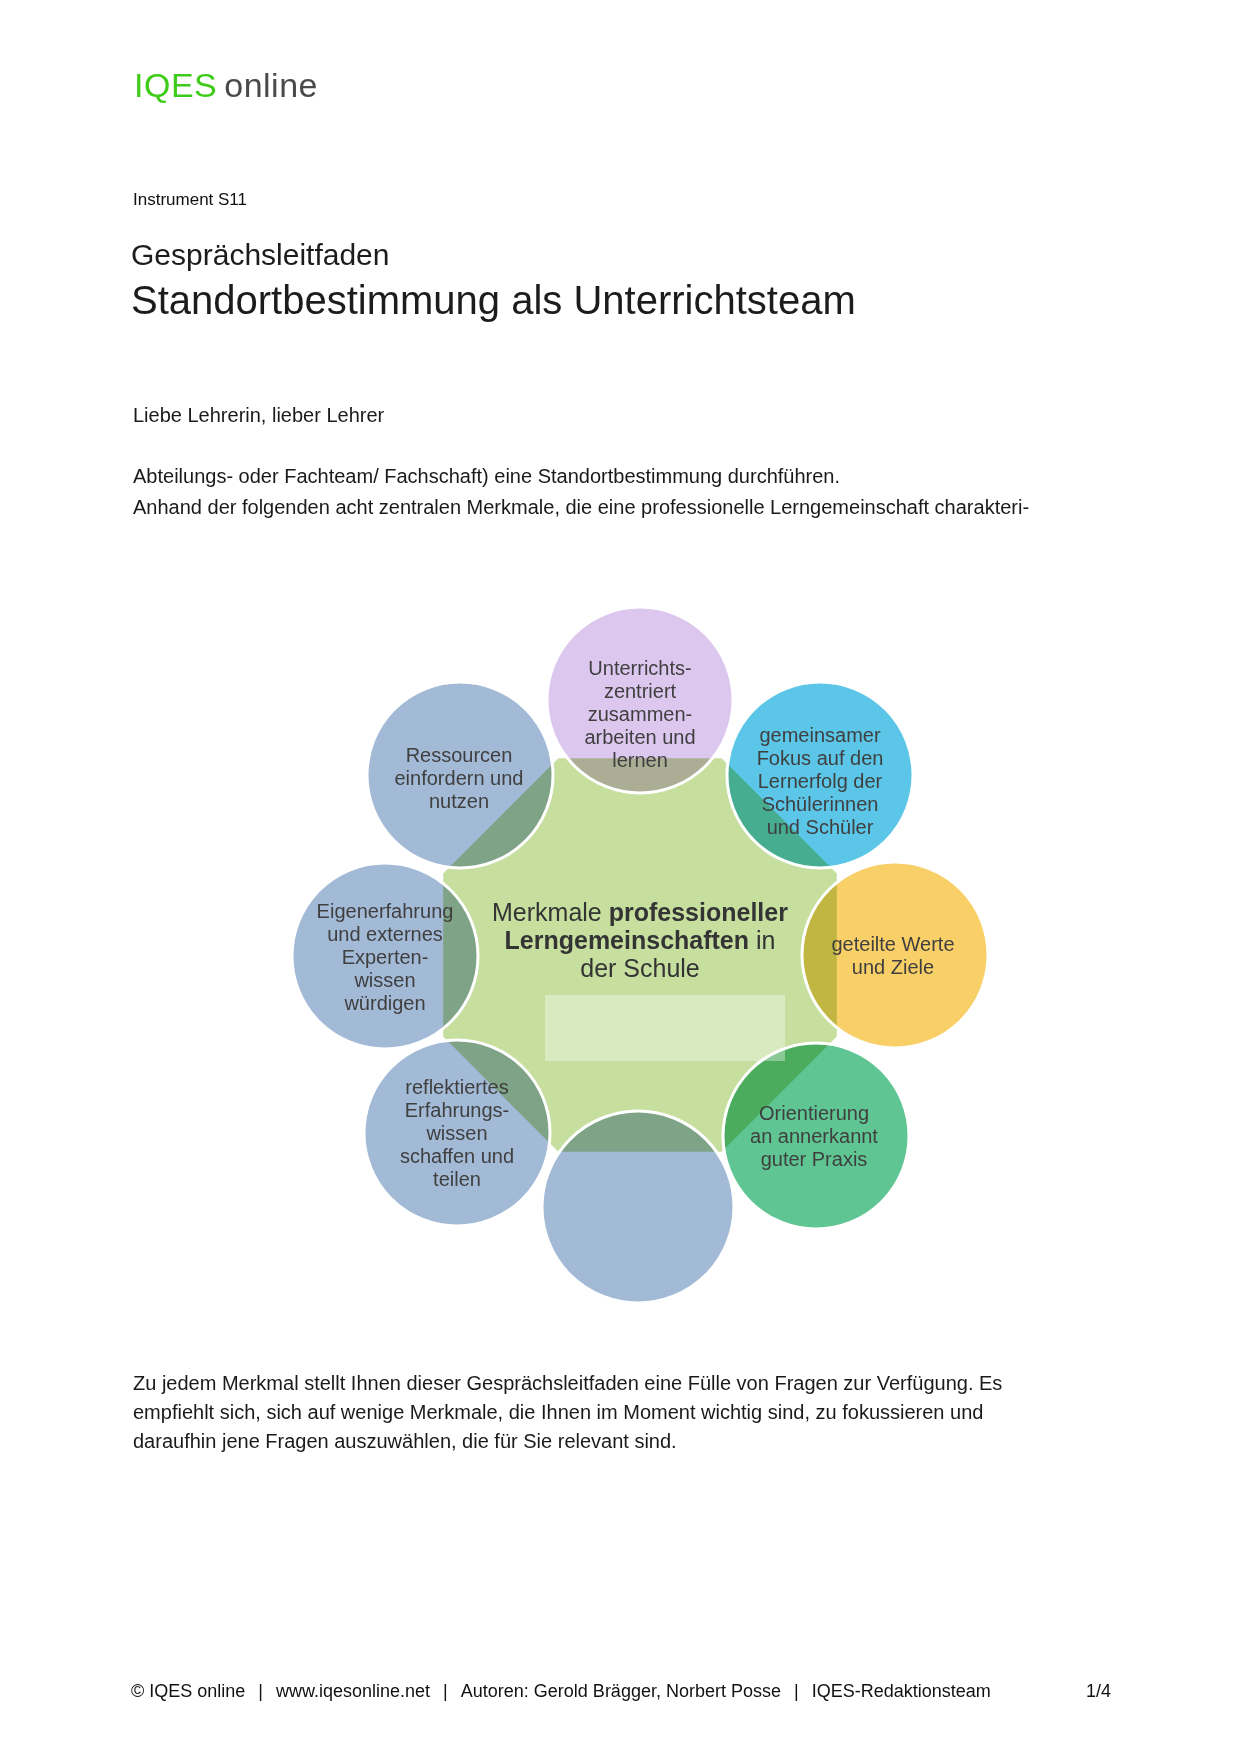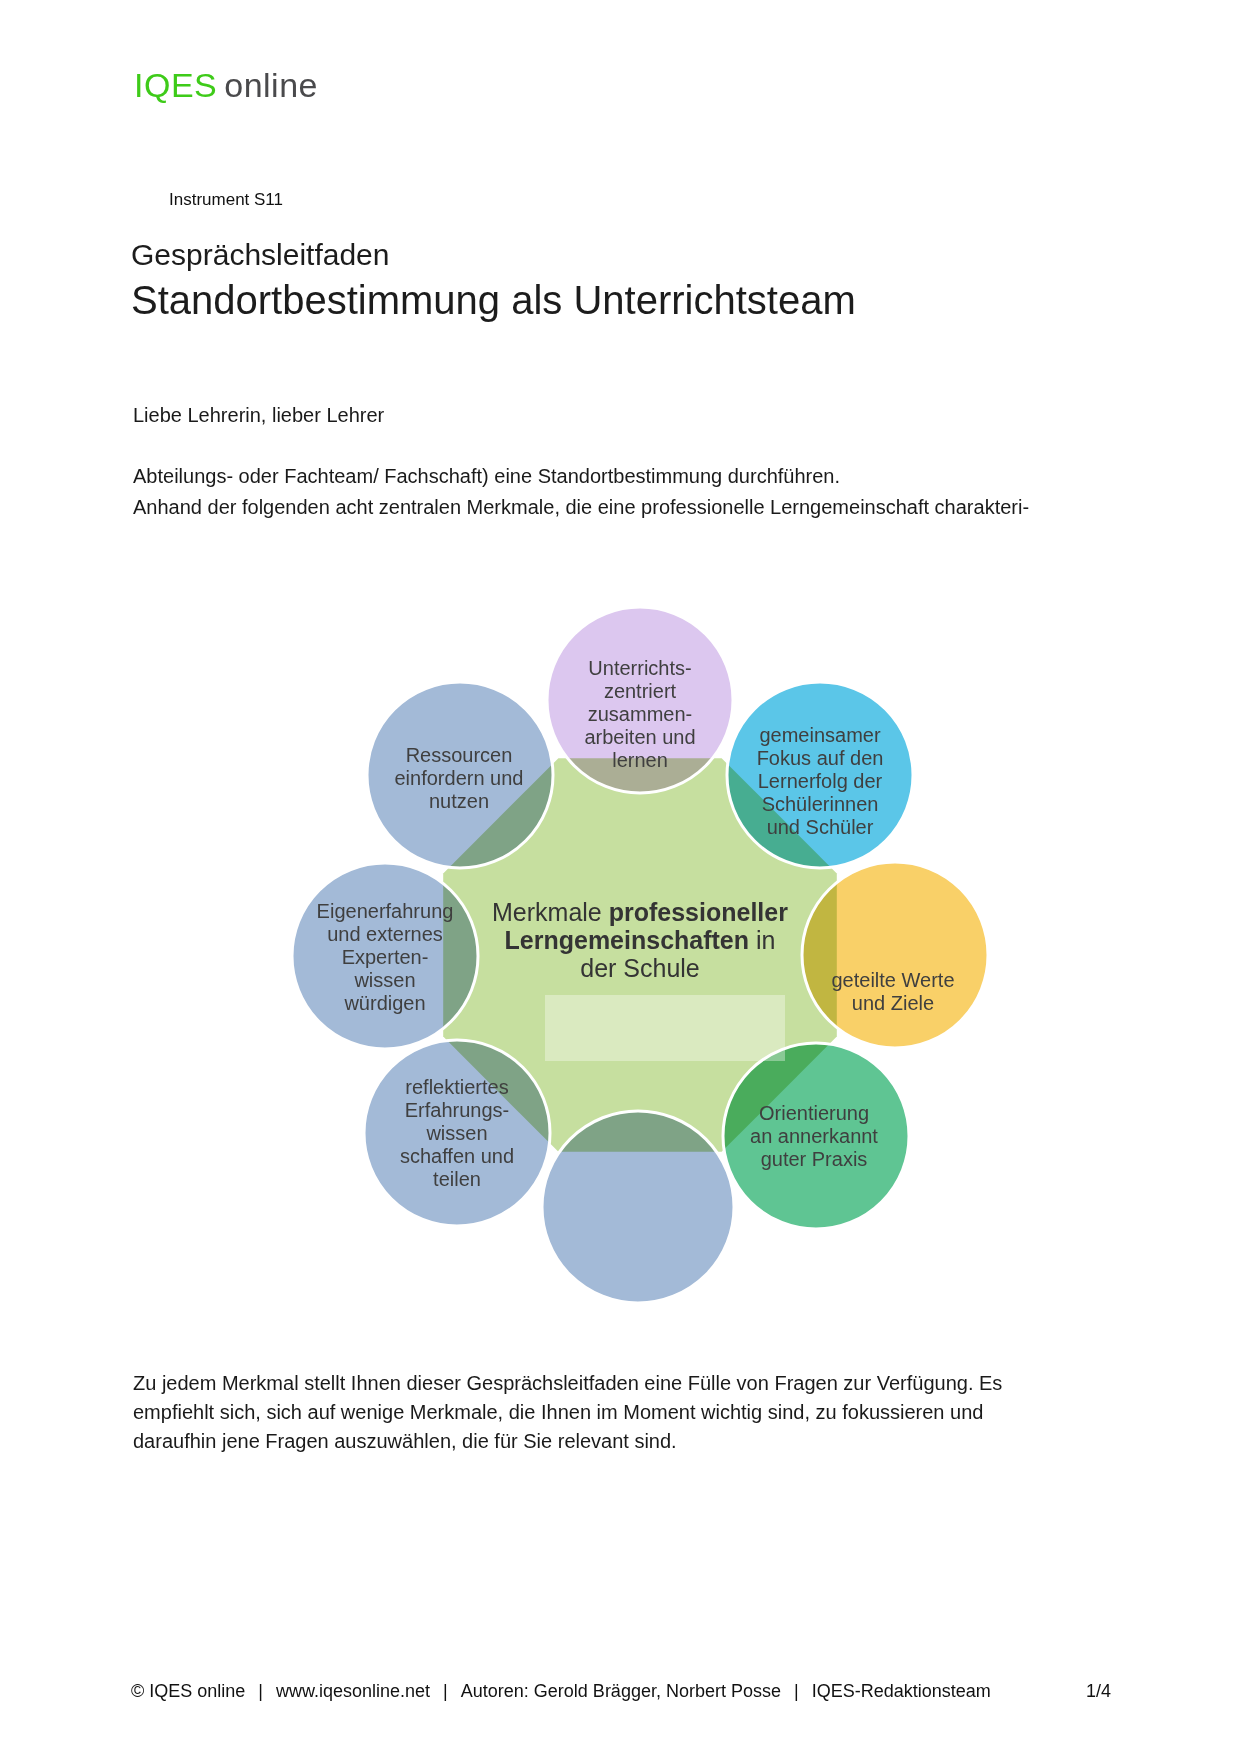--- a/index.html
+++ b/index.html
@@ -13,21 +13,21 @@
     overflow:hidden;
   }
   .abs{position:absolute;}
 
   
   .logo{left:134px;top:66px;font-size:34px;letter-spacing:.5px;white-space:nowrap;}
   .logo .iqes{color:#3ecb19;font-weight:400;}
   .logo .online{color:#4a4a4c;font-weight:400;margin-left:7px;}
 
   
-  .instrument{left:133px;top:190px;font-size:17px;color:#111;margin-left:36px;}
+  .instrument{left:133px;top:190px;font-size:17px;color:#111;}
   .subtitle{left:131px;top:238px;font-size:30px;color:#1c1c1c;}
   .title{left:131px;top:278px;font-size:40px;color:#1c1c1c;white-space:nowrap;}
 
   
   .salutation{left:133px;top:404px;font-size:20px;}
   .intro{left:133px;top:461px;font-size:20px;}
   .intro div, .closing div{line-height:31px;white-space:nowrap;}
   .closing{left:133px;top:1369px;font-size:20px;}
   .closing div{line-height:29px;}
 
@@ -112,21 +112,21 @@
   <div class="abs circle-label" style="left:640px;top:702px;margin-top:12px;">Unterrichts-
 zentriert
 zusammen-
 arbeiten und
 lernen</div>
   <div class="abs circle-label" style="left:820px;top:781px;">gemeinsamer
 Fokus auf den
 Lernerfolg der
 Schülerinnen
 und Schüler</div>
-  <div class="abs circle-label" style="left:893px;top:956px;margin-top:36px;">geteilte Werte
+  <div class="abs circle-label" style="left:893px;top:956px;">geteilte Werte
 und Ziele</div>
   <div class="abs circle-label" style="left:814px;top:1136px;">Orientierung
 an annerkannt
 guter Praxis</div>
   <div class="abs circle-label" style="left:457px;top:1133px;">reflektiertes
 Erfahrungs-
 wissen
 schaffen und
 teilen</div>
   <div class="abs circle-label" style="left:385px;top:957px;">Eigenerfahrung

